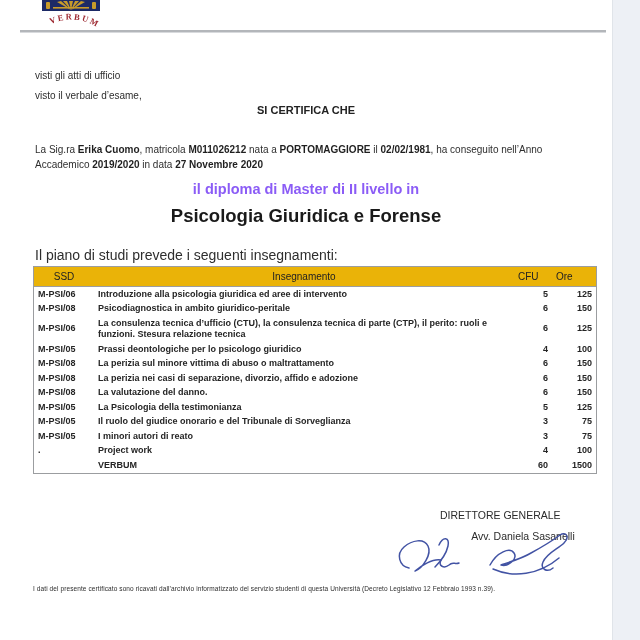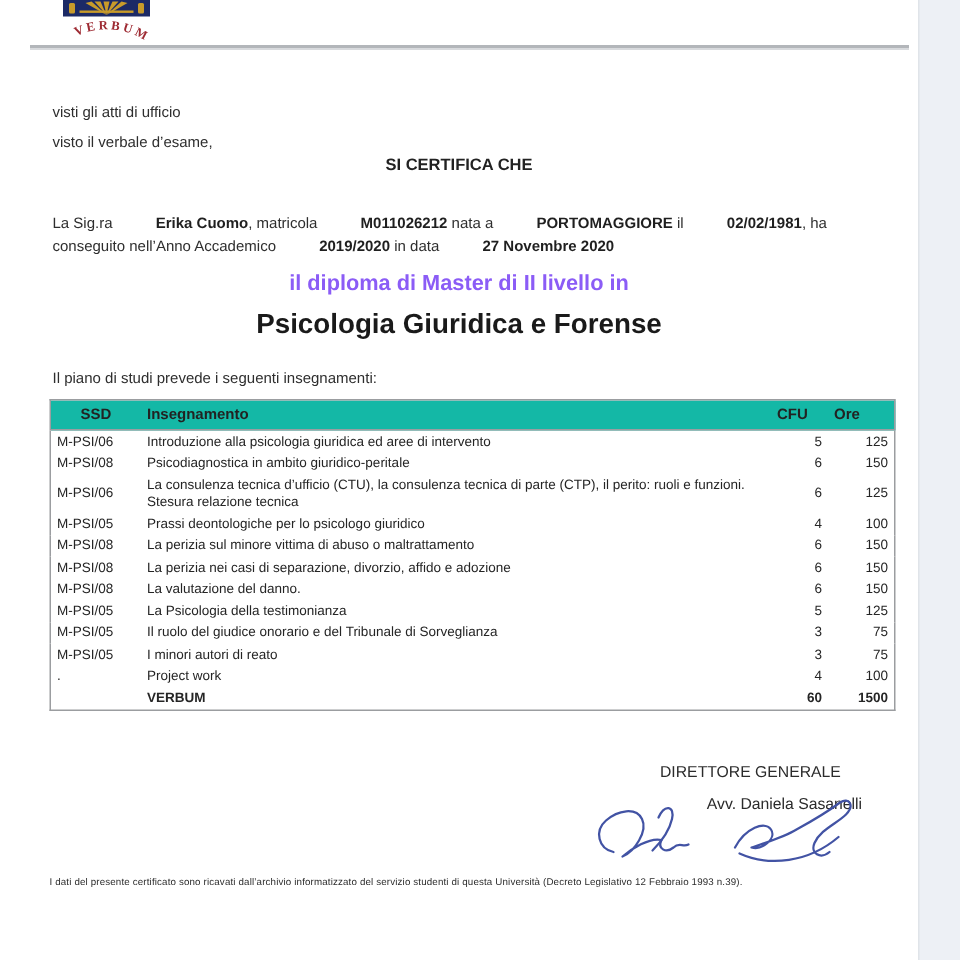--- a/index.html
+++ b/index.html
@@ -8,34 +8,34 @@
     background:#ffffff;
     font-family:"Liberation Sans", sans-serif;
     color:#2b2b2b;
   }
   .abs{position:absolute;}
   .viewer-strip{left:612px;top:0;width:28px;height:640px;background:#edf0f5;border-left:1px solid #e0e4e9;}
   .rule{left:20px;top:30px;width:586px;height:2px;background:#b3b6ba;border-bottom:1px solid #d8dadd;}
   .intro-line{left:35px;font-size:10px;color:#2e2e2e;}
   .certify{left:0;top:104px;width:612px;text-align:center;font-size:11px;font-weight:bold;color:#222;}
   .recipient{left:35px;top:142px;width:550px;font-size:10px;line-height:15px;color:#2e2e2e;}
-  .recipient .b{font-weight:bold;color:#1f1f1f;margin-left:26px;}
+  .recipient .b{font-weight:bold;color:#1f1f1f;}
   .diploma-line{left:0;top:181px;width:612px;text-align:center;font-size:14.5px;font-weight:bold;color:#8b5cf6;}
   .program-title{left:0;top:205px;width:612px;text-align:center;font-size:18.5px;font-weight:bold;color:#1a1a1a;}
-  .table-intro{left:35px;top:247px;font-size:10px;color:#2e2e2e;}
+  .table-intro{left:35px;top:247px;font-size:14px;color:#2e2e2e;}
 
   table.courses{left:33px;top:266px;border-collapse:collapse;width:544px;table-layout:fixed;}
   table.courses, table.courses th, .outer{border:1px solid #9b9da0;}
   table.courses thead th{
-    background:#14b8a6;border-bottom:1px solid #9b9da0;border-left:none;border-right:none;border-top:none;
-    font-size:10px;font-weight:bold;color:#222;padding:4px 4px;
+    background:#eab308;border-bottom:1px solid #9b9da0;border-left:none;border-right:none;border-top:none;
+    font-size:10px;font-weight:normal;color:#222;padding:4px 4px;
   }
-  table.courses td{font-size:9px;color:#252525;padding:1.5px 4px;line-height:11.5px;vertical-align:middle;}
+  table.courses td{font-size:9px;color:#252525;padding:1.5px 4px;line-height:11.5px;vertical-align:middle;font-weight:bold;}
   th.ssd{width:52px;text-align:center;}
-  th.name{width:412px;text-align:left;}
+  th.name{width:412px;text-align:center;}
   th.cfu{width:30px;text-align:left;}
   th.ore{width:36px;text-align:left;padding-right:6px;}
   td.ssd{text-align:left;white-space:pre-line;}
   td.name{text-align:left;}
   td.cfu{text-align:right;}
   td.ore{text-align:right;padding-right:6px;}
   tr.total td{font-weight:bold;}
 
   .sig-role{left:440px;top:509px;width:140px;font-size:10.5px;color:#2b2b2b;}
   .sig-name{left:450px;top:530px;width:146px;text-align:center;font-size:10.5px;color:#2b2b2b;}

